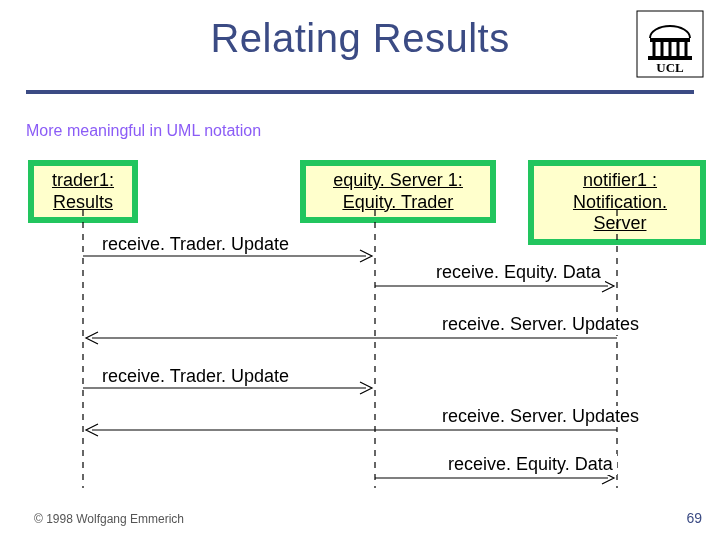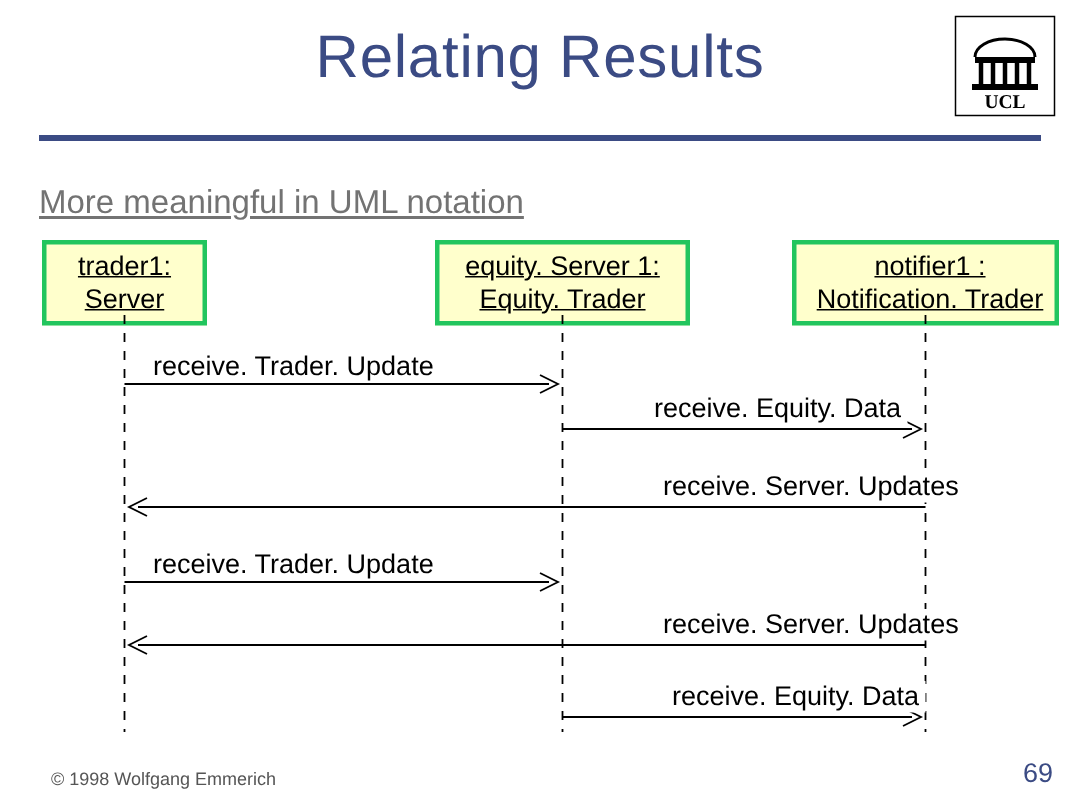--- a/index.html
+++ b/index.html
@@ -1,31 +1,31 @@
 <!DOCTYPE html>
 <html><head>
 <meta charset="utf-8">
 <style>
   * { margin: 0; padding: 0; box-sizing: border-box; }
   body { width: 720px; height: 540px; background: #fff; font-family: Arial, Helvetica, sans-serif; position: relative; overflow: hidden; }
   .slide { width: 720px; height: 540px; position: relative; }
   .title { position: absolute; top: 16px; left: 0; width: 720px; text-align: center; font-family: "Trebuchet MS", Verdana, sans-serif; font-size: 40px; color: #3b4b84; letter-spacing: 0.5px; }
   .hr { position: absolute; top: 90px; left: 26px; width: 668px; height: 4px; background: #3b4b84; }
-  .subtitle { position: absolute; top: 122px; left: 26px; font-size: 22px; color: #737373; text-decoration: underline; }
+  .subtitle { position: absolute; top: 122px; left: 26px; font-size: 16px; color: #8b5cf6; }
   .logo { position: absolute; top: 10px; right: 16px; width: 68px; height: 64px; }
   .footer-left { position: absolute; left: 34px; bottom: 14px; font-size: 12px; color: #555; }
-  .footer-right { position: absolute; right: 18px; bottom: 14px; font-size: 18px; color: #3b4b84; }
+  .footer-right { position: absolute; right: 18px; bottom: 14px; font-size: 14px; color: #3b4b84; }
 
   .diagram { position: absolute; top: 158px; left: 0; width: 720px; height: 360px; }
   .diagram svg { position: absolute; top: 0; left: 0; width: 720px; height: 360px; }
 
-  .lifeline-box { position: absolute; background: #ffffcc; border: 3px solid #22c55e; text-align: center; font-size: 18px; line-height: 1.2; padding: 4px 6px; }
+  .lifeline-box { position: absolute; background: #ffffcc; border: 6px solid #22c55e; text-align: center; font-size: 18px; line-height: 1.2; padding: 4px 6px; }
   .lifeline-box .ul { text-decoration: underline; }
   .lb1 { left: 28px; top: 2px; width: 110px; }
-  .lb2 { left: 290px; top: 2px; width: 170px; }
+  .lb2 { left: 300px; top: 2px; width: 196px; text-decoration: underline; }
   .lb3 { left: 528px; top: 2px; width: 178px; padding-left: 12px; }
 
   .msg-label { position: absolute; background: #fff; font-size: 18px; color: #000; padding: 0 4px; white-space: nowrap; margin-left: 24px; }
   .m1 { left: 74px; top: 76px; }
   .m2 { left: 408px; top: 104px; }
   .m3 { left: 414px; top: 156px; }
   .m4 { left: 74px; top: 208px; }
   .m5 { left: 414px; top: 248px; }
   .m6 { left: 420px; top: 296px; }
 
@@ -54,27 +54,27 @@
       <text x="34" y="62" text-anchor="middle" font-family="serif" font-size="13" font-weight="bold" fill="#000">UCL</text>
     </svg>
   </div>
 
   <div class="hr"></div>
   <div class="subtitle">More meaningful in UML notation</div>
 
   <div class="diagram">
 
     <div class="lifeline-box lb1">
-      <span class="ul"><span>trader1:</span><br><span>Server</span></span>
+      <span class="ul"><span>trader1:</span><br><span>Results</span></span>
     </div>
     <div class="lifeline-box lb2">
       <span class="ul"><span>equity. Server 1:</span><br><span>Equity. Trader</span></span>
     </div>
     <div class="lifeline-box lb3">
-      <span class="ul"><span>notifier1 :</span><br><span>Notification. Trader</span></span>
+      <span class="ul"><span>notifier1 :</span><br><span>Notification. Server</span></span>
     </div>
 
     <svg>
 
       <line class="lifeline" x1="83" y1="52" x2="83" y2="330"></line>
       <line class="lifeline" x1="375" y1="52" x2="375" y2="330"></line>
       <line class="lifeline" x1="617" y1="52" x2="617" y2="330"></line>
 
       <line class="arrow-line" x1="83" y1="98" x2="366" y2="98"></line>
       <path class="arrow-head" d="M360 92 L372 98 L360 104"></path>

